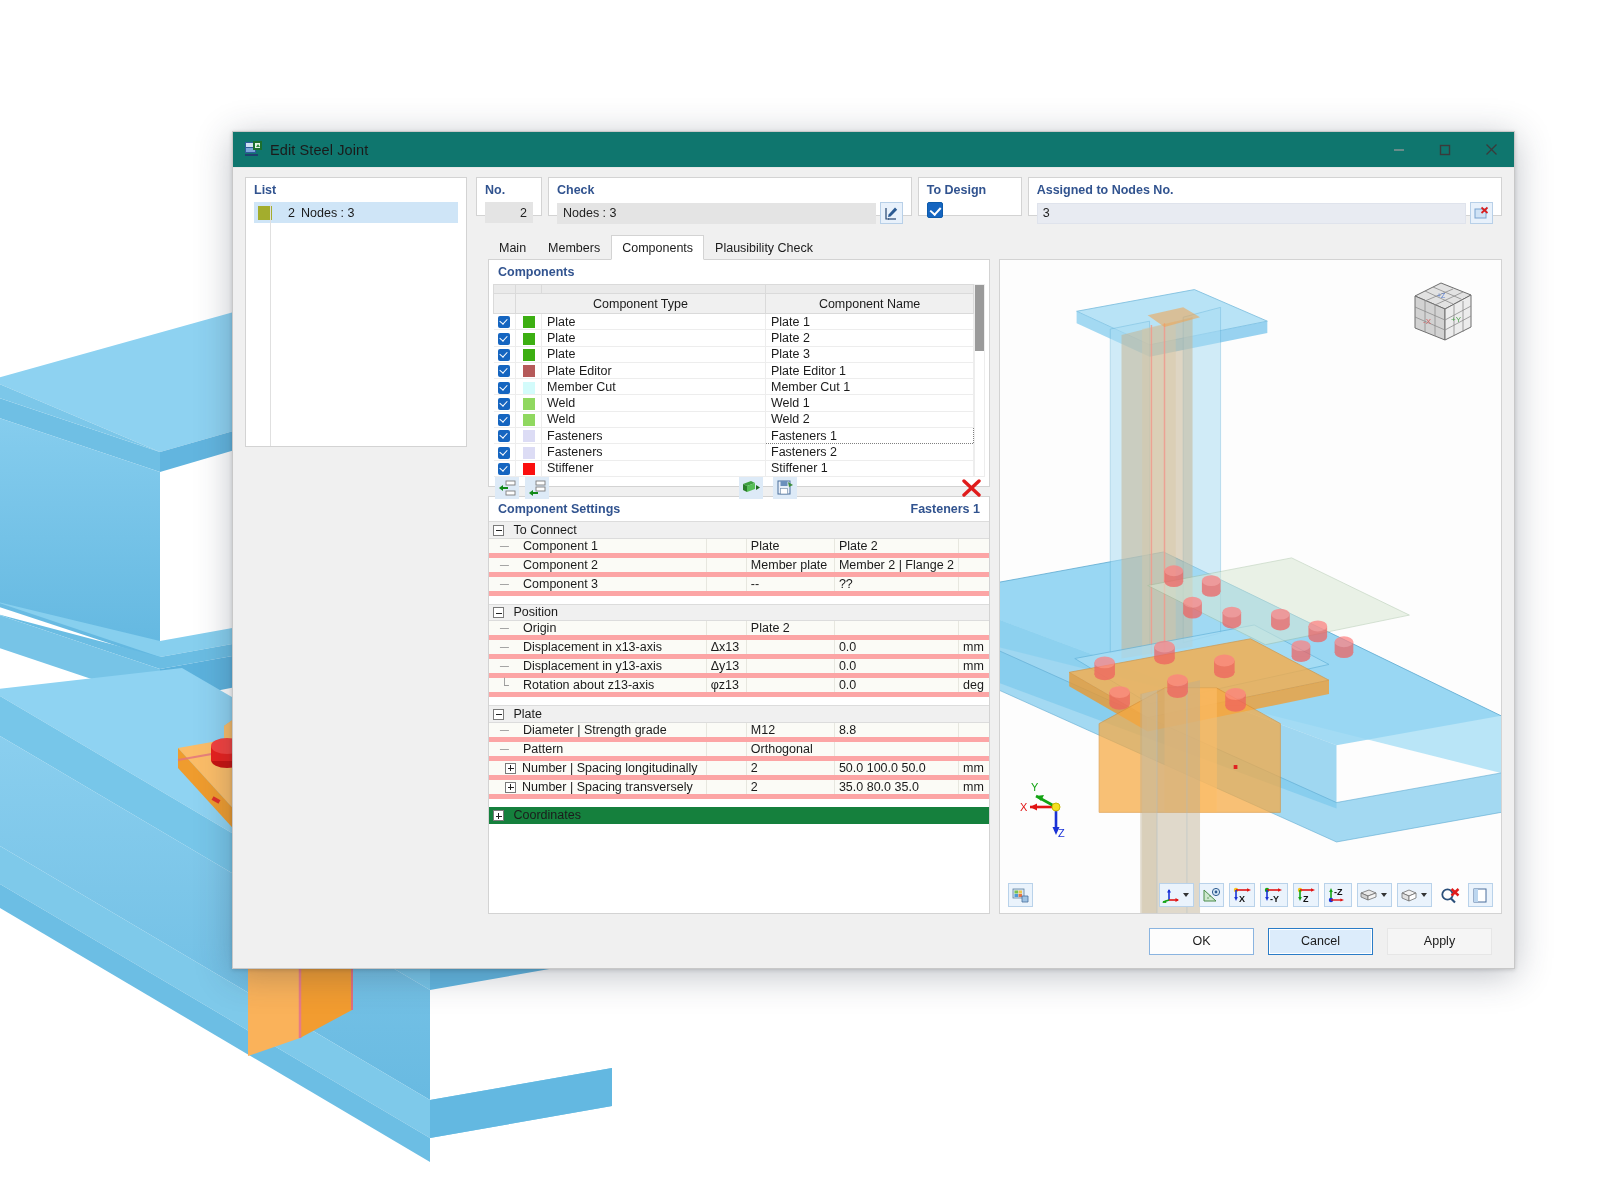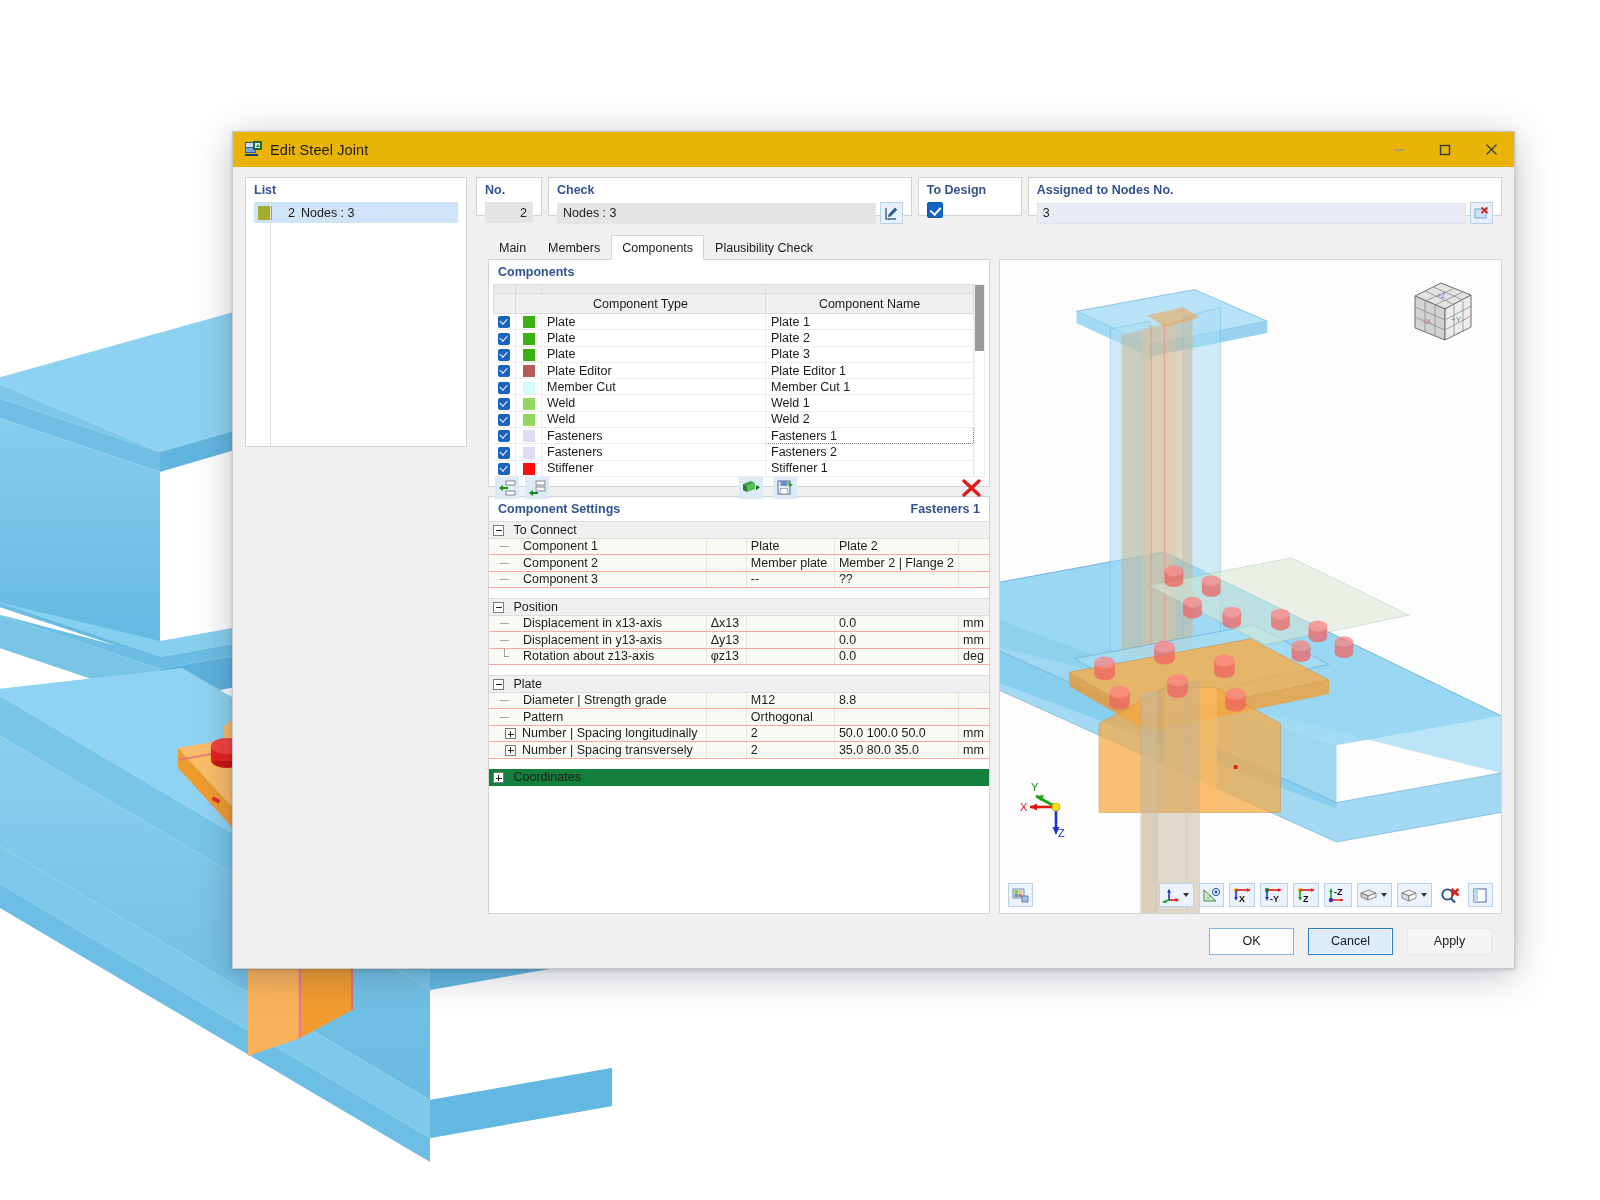--- a/index.html
+++ b/index.html
@@ -19,21 +19,21 @@
   .dialog {
     position: absolute;
     left: 232px; top: 131px;
     width: 1283px; height: 838px;
     background: #f0f0f0;
     border: 1px solid #c8c8c8;
     box-shadow: 0 6px 34px rgba(40,50,70,0.30), 0 1px 4px rgba(0,0,0,0.16);
     display: flex; flex-direction: column;
   }
   .titlebar {
-    height: 36px; background: #eab308;
+    height: 36px; background: #0f766e;
     display: flex; align-items: center;
     border-bottom: 1px solid #e8e8e8;
     flex: 0 0 36px;
   }
   .title-icon { width: 17px; height: 17px; margin-left: 12px; margin-right: 8px; position: relative; flex: 0 0 auto; }
   .title-text { font-size: 14.5px; color: #1b1b1b; letter-spacing: .1px; }
   .wincontrols { margin-left: auto; display: flex; height: 36px; }
   .wincontrols div {
     width: 46px; height: 36px; display: flex; align-items: center; justify-content: center;
     color: #3a3a3a; font-size: 15px;
@@ -137,21 +137,21 @@
   .tb-spacer { flex: 1; }
 
   
   .settings { flex: 1; overflow: hidden; }
   .st { width: 100%; border-collapse: collapse; font-size: 12.5px; }
   .st td { height: 16.5px; padding: 0 4px; color: #1b1b1b; white-space: nowrap; }
   .st tr.grp td {
     background: #f0f0f0; border-top: 1px solid #dcdcdc; border-bottom: 1px solid #dcdcdc;
     padding-left: 4px;
   }
-  .st tr.item td { background: #fbfbf6; border-bottom: 1px solid #fca5a5; }
+  .st tr.item td { background: #fbfbf6; border-bottom: 5px solid #fca5a5; }
   .st tr.blank td { background: #fff; height: 11px; border: none; }
   .expander {
     width: 11px; height: 11px; border: 1px solid #7a7a7a; background: #fff;
     display: inline-block; position: relative; vertical-align: middle; margin-right: 6px;
   }
   .expander::before {
     content: ""; position: absolute; left: 1.5px; top: 4.3px; width: 6px; height: 1px; background: #222;
   }
   .expander.plus::after {
     content: ""; position: absolute; left: 4.3px; top: 1.5px; width: 1px; height: 6px; background: #222;
@@ -178,21 +178,21 @@
   }
   .vp-btn.plain { border-color: transparent; background: transparent; }
   .caret { width: 0; height: 0; border-left: 3.5px solid transparent; border-right: 3.5px solid transparent; border-top: 4px solid #333; margin: 0 2px; }
 
   
   .footer {
     height: 54px; display: flex; align-items: center; justify-content: flex-end;
     padding: 0 22px 0 0; gap: 14px; background: #f0f0f0; flex: 0 0 54px;
   }
   .btn {
-    width: 85px; height: 27px; font-size: 12.5px; color: #1b1b1b;
+    width: 105px; height: 27px; font-size: 12.5px; color: #1b1b1b;
     background: #fdfdfd; border: 1px solid #c7c7c7;
     display: flex; align-items: center; justify-content: center;
   }
   .btn.focus { background: #dcecfb; border: 1px solid #2a7cc7; box-shadow: inset 0 0 0 1px #fff; }
   .btn.okbtn { border-color: #8ab4e0; }
 </style>
 </head>
 <body>
 
 <div id="root">
@@ -589,20 +589,27 @@
                     <td class="sep-l"></td>
                   </tr>
                   <tr class="blank">
                       <td colspan="5"></td>
                     </tr>
 
                   <tr class="grp">
                     <td colspan="5"><span class="expander"></span><span style="color:#9a9a9a;">&nbsp;</span><span>Position</span></td>
                   </tr>
                   <tr class="item">
+                    <td><span class="treeline">&nbsp;&nbsp;─</span><span>Origin</span></td>
+                    <td class="sep-l"></td>
+                    <td class="sep-l">Plate 2</td>
+                    <td class="sep-l num-r"></td>
+                    <td class="sep-l"></td>
+                  </tr>
+                  <tr class="item">
                     <td><span class="treeline">&nbsp;&nbsp;─</span><span>Displacement in x13-axis</span></td>
                     <td class="sep-l">Δx13</td>
                     <td class="sep-l"></td>
                     <td class="sep-l num-r">0.0</td>
                     <td class="sep-l">mm</td>
                   </tr>
                   <tr class="item">
                     <td><span class="treeline">&nbsp;&nbsp;─</span><span>Displacement in y13-axis</span></td>
                     <td class="sep-l">Δy13</td>
                     <td class="sep-l"></td>

